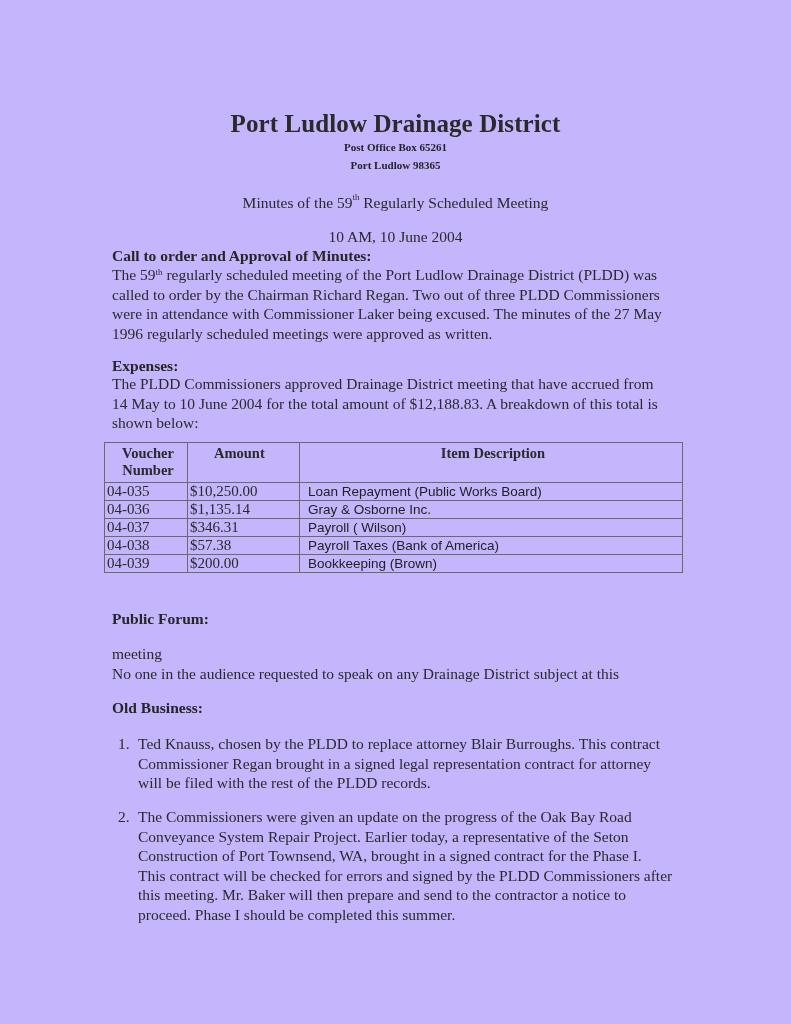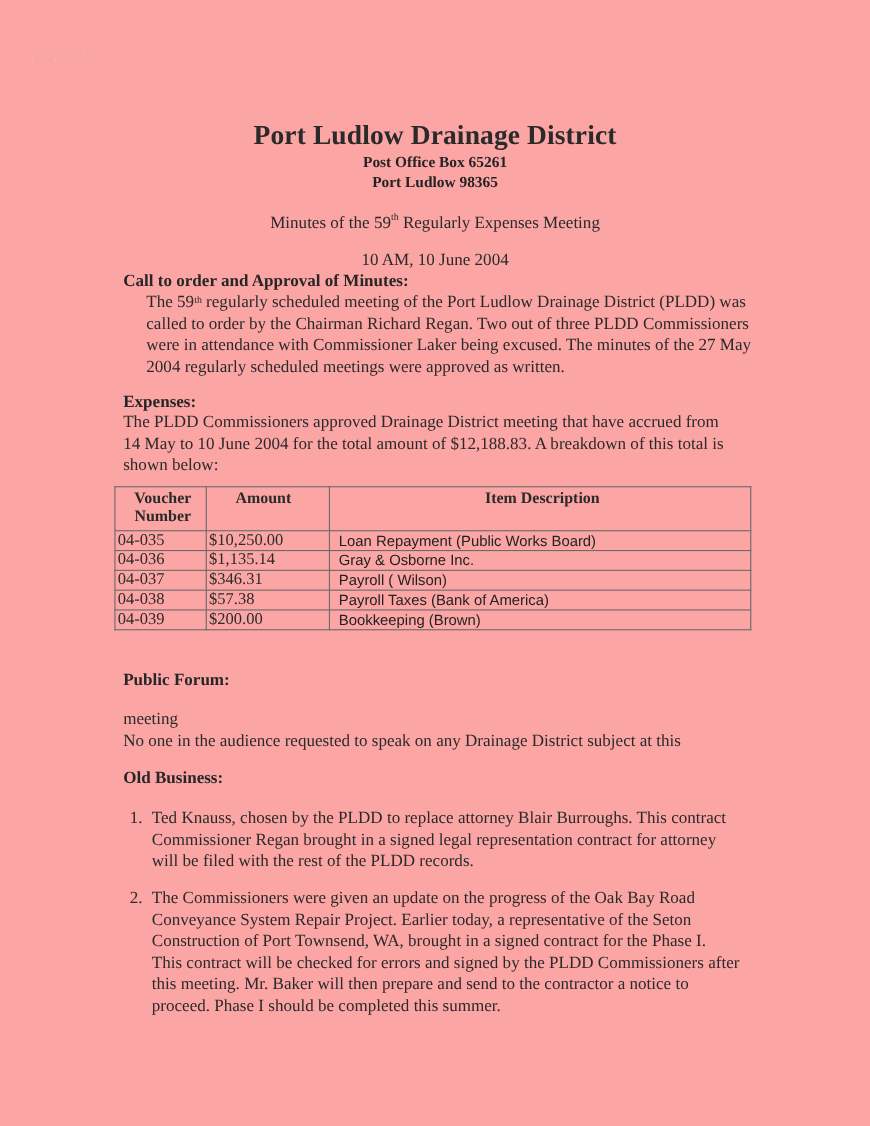--- a/index.html
+++ b/index.html
@@ -12,21 +12,21 @@
       height: 1024px;
       position: relative;
       overflow: hidden;
       font-family: "Liberation Serif", "DejaVu Serif", serif;
       color: #1e1e1e;
     }
     .page {
       position: absolute;
       left: 0; top: 0;
       width: 791px; height: 1024px;
-      background: #fca5a5;
+      background: #c4b5fd;
     }
     .speck {
       position: absolute;
       width: 2px; height: 2px;
       background: #c8c8c8;
       border-radius: 1px;
     }
     .center {
       position: absolute;
       left: 0;
@@ -34,21 +34,21 @@
       text-align: center;
     }
     .title {
       top: 110px;
       font-size: 25px;
       font-weight: bold;
       color: #2a2a2a;
       letter-spacing: 0.1px;
     }
     .addr {
-      font-size: 14px;
+      font-size: 11px;
       font-weight: bold;
       color: #232323;
     }
     .addr1 { top: 141px; }
     .addr2 { top: 159px; }
     .sub {
       font-size: 15.5px;
       color: #2a2a2a;
     }
     .sub1 { top: 194px; }
@@ -146,29 +146,29 @@
 <div class="page">
 
   <span class="speck" style="left:29px;top:52px;"></span>
   <span class="speck" style="left:49px;top:54px;"></span>
   <span class="speck" style="left:70px;top:57px;"></span>
   <span class="speck" style="left:76px;top:44px;"></span>
 
   <div class="center title">Port Ludlow Drainage District</div>
   <div class="center addr addr1">Post Office Box 65261</div>
   <div class="center addr addr2">Port Ludlow 98365</div>
-  <div class="center sub sub1"><span>Minutes of the 59</span><sup>th</sup><span> Regularly Expenses Meeting</span></div>
+  <div class="center sub sub1"><span>Minutes of the 59</span><sup>th</sup><span> Regularly Scheduled Meeting</span></div>
   <div class="center sub sub2">10 AM, 10 June 2004</div>
 
   <div class="section-head" style="top:247px;">Call to order and Approval of Minutes:</div>
-  <div class="para" style="top:265px;margin-left:21px;">
+  <div class="para" style="top:265px;">
     <span class="line"><span>The 59</span><sup>th</sup><span> regularly scheduled meeting of the Port Ludlow Drainage District (PLDD) was</span></span>
     <span class="line">called to order by the Chairman Richard Regan.  Two out of three PLDD Commissioners</span>
     <span class="line">were in attendance with Commissioner Laker being excused.  The minutes of the 27 May</span>
-    <span class="line">2004 regularly scheduled meetings were approved as written.</span>
+    <span class="line">1996 regularly scheduled meetings were approved as written.</span>
   </div>
 
   <div class="section-head" style="top:357px;">Expenses:</div>
   <div class="para" style="top:374px;">
     <span class="line">The PLDD Commissioners approved Drainage District meeting that have accrued from</span>
     <span class="line">14 May to 10 June 2004 for the total amount of $12,188.83.  A breakdown of this total is</span>
     <span class="line">shown below:</span>
   </div>
 
   <table class="exp-table">

